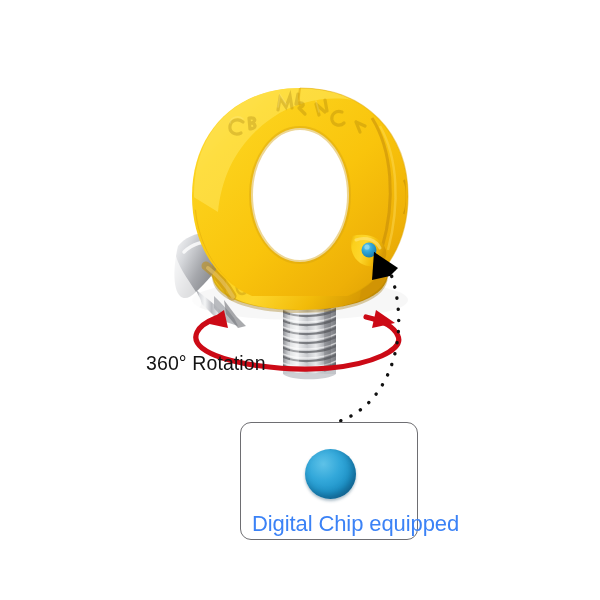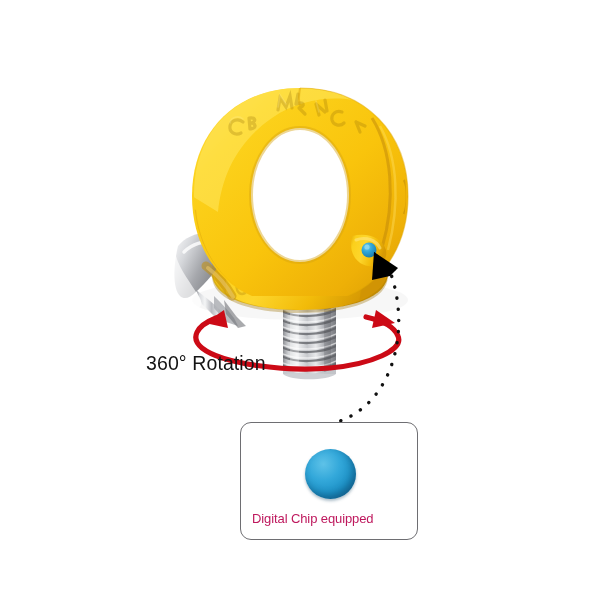--- a/index.html
+++ b/index.html
@@ -56,22 +56,22 @@
     width: 51px;
     height: 50px;
     border-radius: 50%;
     background:
       radial-gradient(circle at 36% 30%, #5ec2e8 0%, #33a8da 34%, #1b8fc4 66%, #1a6f9e 100%);
     box-shadow: 0 2px 3px rgba(20,70,100,0.35), inset -3px -4px 7px rgba(10,60,95,0.45);
   }
   #chip-caption {
     left: 252px;
     top: 511px;
-    font-size: 13px;
-    color: #be185d;
+    font-size: 22px;
+    color: #3b82f6;
     letter-spacing: -0.1px;
   }
 </style>
 </head>
 <body>
 
 <div id="stage">
 
   <svg id="product-svg" viewBox="0 0 600 600" aria-hidden="true">
     <defs>

